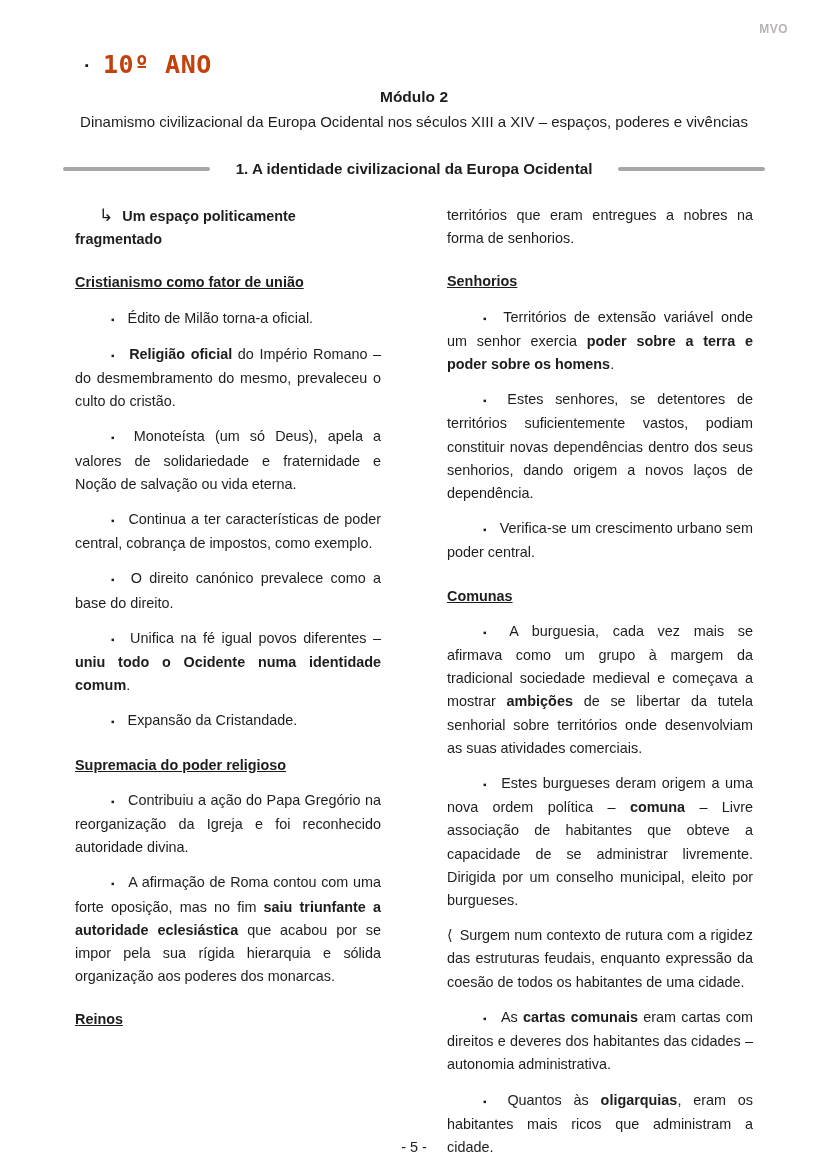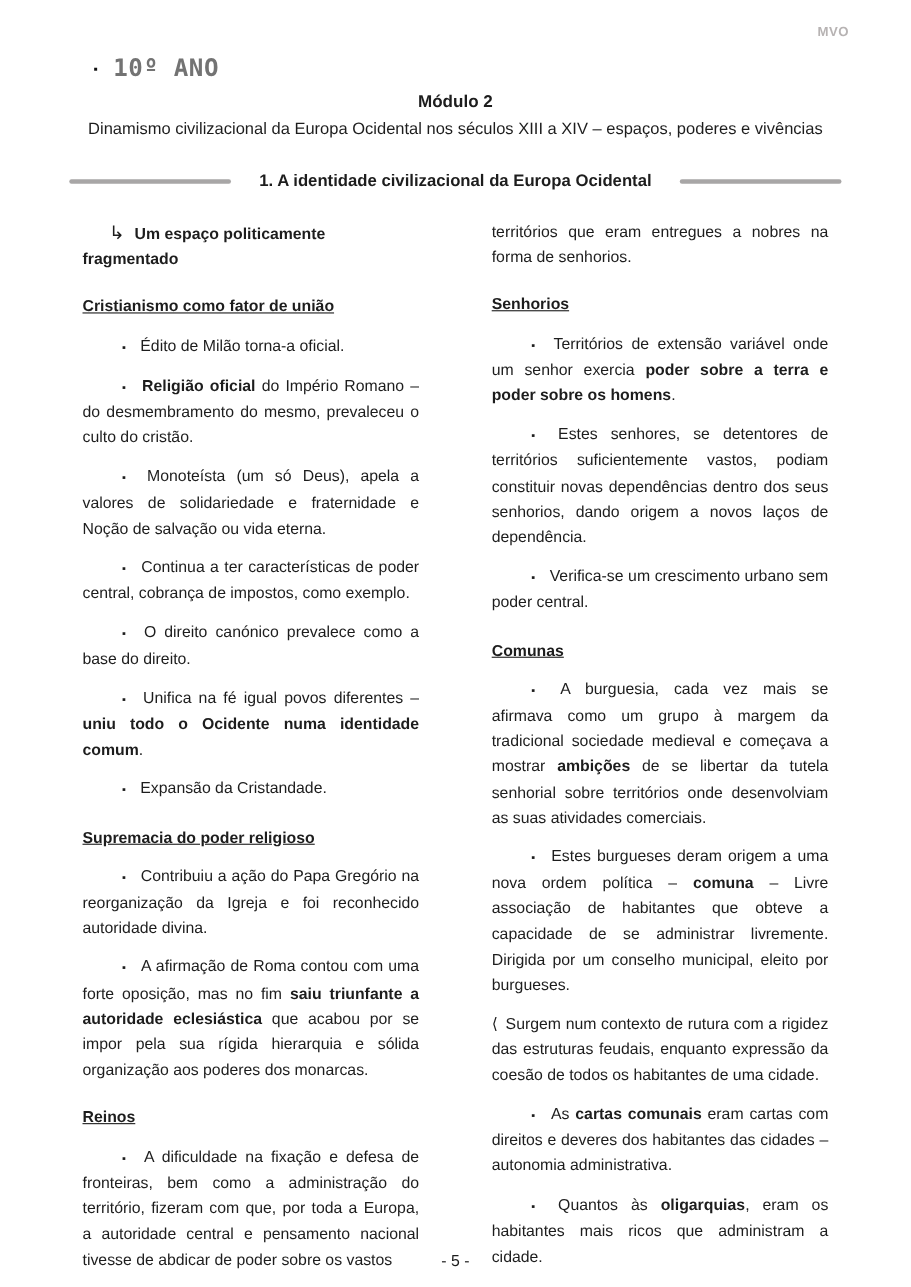--- a/index.html
+++ b/index.html
@@ -7,30 +7,30 @@
   body {
     width:828px; height:1170px;
     font-family:"Liberation Sans", sans-serif;
     color:#1d1d1d;
     position:relative;
     overflow:hidden;
   }
   .sheet { width:828px; height:1170px; padding:0 63px; position:relative; background:#fff; }
 
   .watermark {
-    position:absolute; top:22px; right:56px;
+    position:absolute; top:22px; right:40px;
     font-size:12px; font-weight:700; color:#b7b3b3; letter-spacing:.5px;
   }
 
   .year-row { padding-top:50px; margin-left:22px; display:flex; align-items:center; gap:14px; }
   .year-bullet { font-size:11px; color:#111; }
   .year-text {
-    font-size:22px; font-weight:700;
+    font-size:25px; font-weight:700;
     font-family:"DejaVu Sans Mono","Liberation Mono",monospace;
-    letter-spacing:.5px; color:#737373;
+    letter-spacing:.5px; color:#c2410c;
   }
 
   .module-title   { text-align:center; font-weight:700; font-size:15.5px; margin-top:9px; }
   .module-subtitle{ text-align:center; font-size:15px; margin-top:7px; }
 
   .section-divider { display:flex; align-items:center; gap:26px; margin-top:30px; }
   .section-rule { flex:1; height:4px; background:#a8a6a6; border-radius:2px; }
   .section-title { font-weight:700; font-size:15.2px; white-space:nowrap; }
 
   .columns {
@@ -83,21 +83,20 @@
         <p class="blk blk-bullet"><span class="bullet-glyph">▪</span><b>Religião oficial</b><span> do Império Romano – do desmembramento do mesmo, prevaleceu o culto do cristão.</span></p>
         <p class="blk blk-bullet"><span class="bullet-glyph">▪</span><span>Monoteísta (um só Deus), apela a valores de solidariedade e fraternidade e Noção de salvação ou vida eterna.</span></p>
         <p class="blk blk-bullet"><span class="bullet-glyph">▪</span><span>Continua a ter características de poder central, cobrança de impostos, como exemplo.</span></p>
         <p class="blk blk-bullet"><span class="bullet-glyph">▪</span><span>O direito canónico prevalece como a base do direito.</span></p>
         <p class="blk blk-bullet"><span class="bullet-glyph">▪</span><span>Unifica na fé igual povos diferentes – </span><b>uniu todo o Ocidente numa identidade comum</b><span>.</span></p>
         <p class="blk blk-bullet"><span class="bullet-glyph">▪</span><span>Expansão da Cristandade.</span></p>
         <p class="blk blk-heading"><span>Supremacia do poder religioso</span></p>
         <p class="blk blk-bullet"><span class="bullet-glyph">▪</span><span>Contribuiu a ação do Papa Gregório na reorganização da Igreja e foi reconhecido autoridade divina.</span></p>
         <p class="blk blk-bullet"><span class="bullet-glyph">▪</span><span>A afirmação de Roma contou com uma forte oposição, mas no fim </span><b>saiu triunfante a autoridade eclesiástica</b><span> que acabou por se impor pela sua rígida hierarquia e sólida organização aos poderes dos monarcas.</span></p>
         <p class="blk blk-heading"><span>Reinos</span></p>
-        <p class="blk blk-bullet"><span class="bullet-glyph">▪</span><span>A dificuldade na fixação e defesa de fronteiras, bem como a administração do território, fizeram com que, por toda a Europa, a autoridade central e pensamento nacional tivesse de abdicar de poder sobre os vastos</span></p>
       </div>
     <div class="col">
         <p class="blk blk-para"><span>territórios que eram entregues a nobres na forma de senhorios.</span></p>
         <p class="blk blk-heading"><span>Senhorios</span></p>
         <p class="blk blk-bullet"><span class="bullet-glyph">▪</span><span>Territórios de extensão variável onde um senhor exercia </span><b>poder sobre a terra e poder sobre os homens</b><span>.</span></p>
         <p class="blk blk-bullet"><span class="bullet-glyph">▪</span><span>Estes senhores, se detentores de territórios suficientemente vastos, podiam constituir novas dependências dentro dos seus senhorios, dando origem a novos laços de dependência.</span></p>
         <p class="blk blk-bullet"><span class="bullet-glyph">▪</span><span>Verifica-se um crescimento urbano sem poder central.</span></p>
         <p class="blk blk-heading"><span>Comunas</span></p>
         <p class="blk blk-bullet"><span class="bullet-glyph">▪</span><span>A burguesia, cada vez mais se afirmava como um grupo à margem da tradicional sociedade medieval e começava a mostrar </span><b>ambições</b><span> de se libertar da tutela senhorial sobre territórios onde desenvolviam as suas atividades comerciais.</span></p>
         <p class="blk blk-bullet"><span class="bullet-glyph">▪</span><span>Estes burgueses deram origem a uma nova ordem política – </span><b>comuna</b><span> – Livre associação de habitantes que obteve a capacidade de se administrar livremente. Dirigida por um conselho municipal, eleito por burgueses.</span></p>

